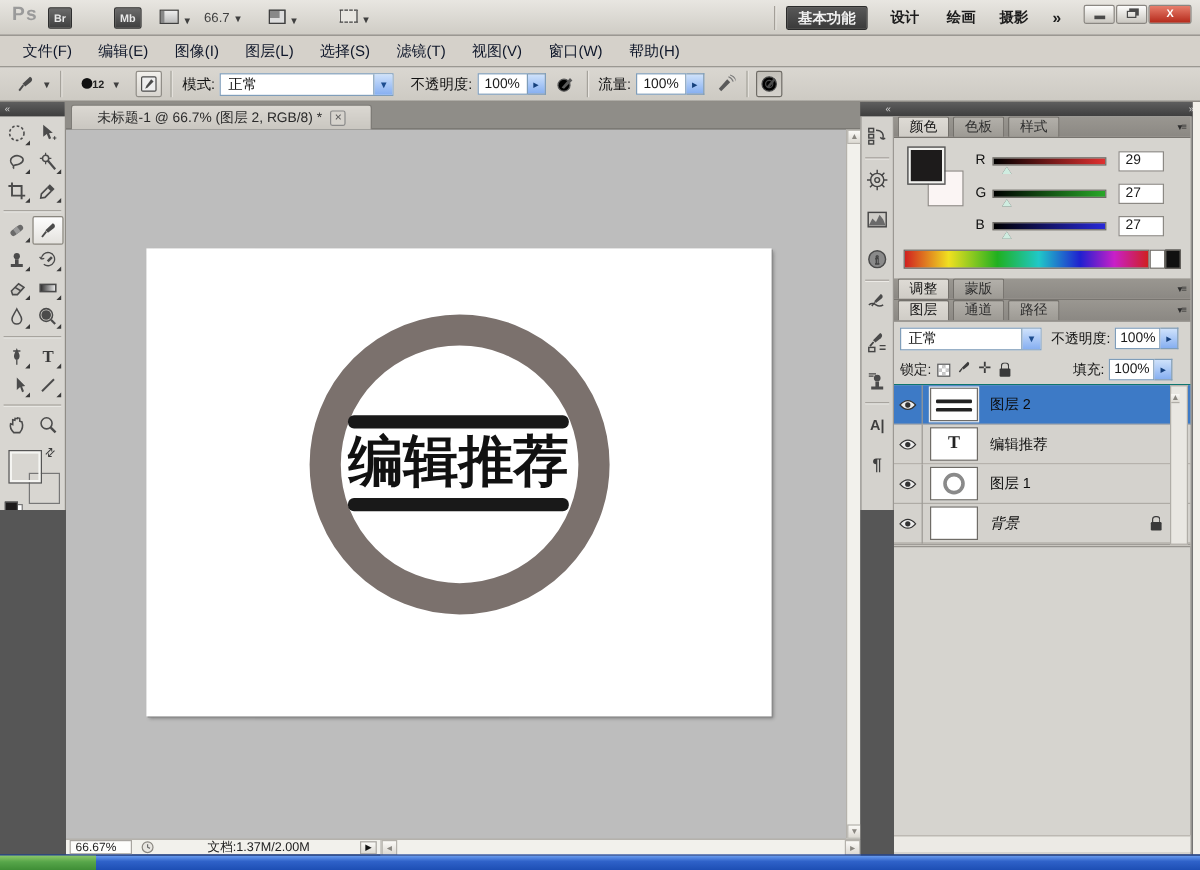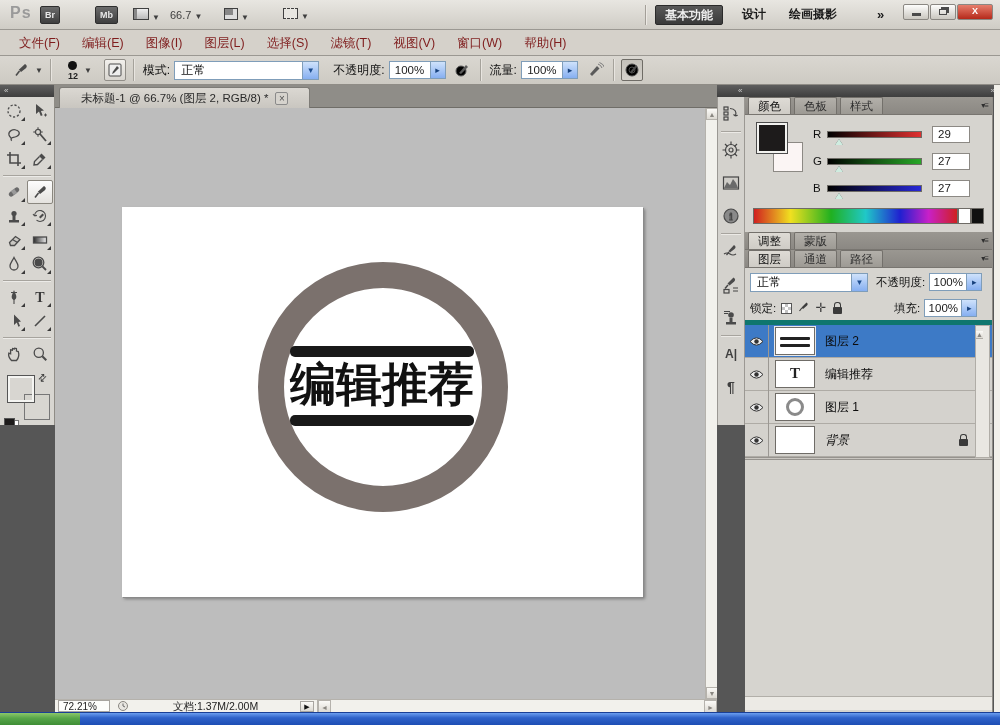--- a/index.html
+++ b/index.html
@@ -16,36 +16,36 @@
   .tb-caret { color:#3f3f3f; font-size:8px; margin-left:3px; }
   .tb-sep { position:absolute; top:5px; width:1px; height:20px; background:#a39f98; box-shadow:1px 0 0 #ece9e4; }
   .ws-btn { position:absolute; top:5px; height:20px; line-height:19px; padding:0 9px; font-size:12px; font-weight:bold; color:#1c1c1c; }
   .ws-btn.active { background:linear-gradient(#585858,#3a3a3a); border:1px solid #2a2a2a; border-radius:2px; color:#f0f0f0; }
   .win-ctl { position:absolute; top:4px; height:16px; border:1px solid #8a8782; border-radius:2px; background:linear-gradient(#fdfdfc,#cac7c0); text-align:center; line-height:13px; font-size:9px; color:#3a3a3a; }
   .win-ctl.close { background:linear-gradient(#e77e6c,#b5291a); color:#fff; font-weight:bold; }
   .mini-rects { display:inline-block; width:8px; height:6px; border:1px solid #4a4a4a; box-shadow:2px -2px 0 -0px #4a4a4a; margin-top:4px; }
 
   
   .menubar { position:absolute; left:0; top:30px; width:1000px; height:26px; background:#d5d1ca; border-bottom:1px solid #9b9892; display:flex; align-items:center; padding-left:8px; gap:0; }
-  .menu-item { padding:0 11px; font-size:12.5px; color:#7f1d1d; height:22px; line-height:22px; }
+  .menu-item { padding:0 11px; font-size:12.5px; color:#0f172a; height:22px; line-height:22px; }
 
   
   .optionsbar { position:absolute; left:0; top:56px; width:1000px; height:29px; background:linear-gradient(#dad7d1,#cdcac3); border-bottom:1px solid #8f8c86; display:flex; align-items:center; }
   .ob-sep { width:1px; height:22px; background:#a5a29b; box-shadow:1px 0 0 #e8e5e0; margin:0 7px; }
   .ob-label { font-size:12px; color:#111; margin:0 4px 0 2px; }
   .combo { display:flex; height:19px; border:1px solid #7f9db9; background:#fff;font-family:Liberation Serif, serif; }
   .combo .val { padding:0 6px; line-height:17px; font-size:12px; color:#111; }
   .combo .drop { width:16px; background:linear-gradient(#cfe2fb,#86aff1); border-left:1px solid #7f9db9; color:#1d4d8f; font-size:8px; text-align:center; line-height:17px; }
   .spinfield { display:flex; height:18px; }
   .spinfield .val { width:42px; background:#fff; border:1px solid #7f9db9; font-size:11.5px; text-align:center; line-height:16px; }
   .spinfield .arr { width:15px; background:linear-gradient(#cfe2fb,#86aff1); border:1px solid #7f9db9; border-left:none; color:#16407c; font-size:9px; text-align:center; line-height:16px; }
   .ob-tool { width:22px; height:22px; display:flex; align-items:center; justify-content:center; }
   .ob-box { width:22px; height:22px; border:1px solid #918e88; border-radius:2px; background:linear-gradient(#f2f0ec,#d8d5cf); display:flex; align-items:center; justify-content:center; }
   .ob-box.pressed { background:linear-gradient(#c4c1ba,#d5d2cc); border-color:#6f6c66; }
-  .brushsize { display:flex; flex-direction:column; align-items:center; line-height:8px; margin-left:10px;font-weight:bold; }
+  .brushsize { display:flex; flex-direction:row; align-items:center; line-height:8px; margin-left:10px;font-weight:bold; }
   .brushsize .dot { width:9px; height:9px; border-radius:50%; background:#111; margin-bottom:2px; }
   .brushsize .num { font-size:9px; color:#222; }
 
   
   .toolbox { position:absolute; left:0; top:85px; width:55px; height:340px; background:#d8d6d1; border-right:1px solid #8f8c86; }
   .toolbox-head { height:12px; background:linear-gradient(#5e5e5e,#3e3e3e); color:#cfcfcf; font-size:8px; line-height:11px; padding-left:4px; }
   .tool-grid { display:flex; flex-wrap:wrap; padding:2px 1px; }
   .tool { position:relative; width:26px; height:24px; display:flex; align-items:center; justify-content:center; }
   .tool.flyout::after { content:""; position:absolute; right:2px; bottom:2px; border-left:4px solid transparent; border-bottom:4px solid #3a3a3a; }
   .tool.selected { background:linear-gradient(#fdfdfd,#e4e2de); border:1px solid #8a877f; border-radius:2px; }
@@ -112,21 +112,21 @@
 
   
   .lp-blendrow { height:28px; display:flex; align-items:center; padding-left:5px; position:relative; }
   .lp-lockrow { height:24px; display:flex; align-items:center; padding-left:5px; position:relative; font-size:11.5px; }
   .lock-ico { margin-left:5px; color:#3c3c3c; font-size:11px; }
   .checker8 { background-color:#fff; background-image:linear-gradient(45deg,#bdbdbd 25%,transparent 25%,transparent 75%,#bdbdbd 75%),linear-gradient(45deg,#bdbdbd 25%,transparent 25%,transparent 75%,#bdbdbd 75%); background-size:8px 8px; background-position:0 0,4px 4px; }
   .checker6 { background-color:#fff; background-image:linear-gradient(45deg,#c4c4c4 25%,transparent 25%,transparent 75%,#c4c4c4 75%),linear-gradient(45deg,#c4c4c4 25%,transparent 25%,transparent 75%,#c4c4c4 75%); background-size:6px 6px; background-position:0 0,3px 3px; }
   .lock-sq { width:11px; height:11px; border:1px solid #555; margin-left:5px; }
   .css-lock { position:relative; width:9px; height:7px; background:#3a3a3a; border-radius:1px; margin-left:7px; margin-top:4px; }
   .css-lock::before { content:""; position:absolute; left:1px; top:-5px; width:5px; height:5px; border:1.5px solid #3a3a3a; border-bottom:none; border-radius:3px 3px 0 0; }
-  .layer-list { position:relative; border-top:5px solid #0f766e; }
+  .layer-list { position:relative; border-top:1px solid #0f766e; }
   .layer-row { height:33px; display:flex; align-items:center; border-bottom:1px solid #aeaba5; background:#d4d2cd; position:relative; }
   .layer-row.selected { background:#3d7ac6; }
   .eye-cell { width:24px; height:33px; display:flex; align-items:center; justify-content:center; border-right:1px solid #9b9893; }
   .thumb { width:40px; height:28px; border:1px solid #6f6c67; background:#fff; margin-left:6px; position:relative; overflow:hidden; }
   .thumb.sel { outline:1px solid #e8e8e8; }
   .thumb .tbar { position:absolute; left:4px; width:30px; height:3px; background:#222; border-radius:1px; }
   .thumb .tring { position:absolute; left:10px; top:4px; width:18px; height:18px; border:3px solid #8a8a8a; border-radius:50%; }
   .thumb .tT { position:absolute; width:100%; text-align:center; top:4px; font-size:15px; font-weight:bold; color:#222; font-family:"Liberation Serif","DejaVu Serif",serif; }
   .layer-name { margin-left:10px; font-size:12px; color:#0c0c0c; }
   .layer-name.italic { font-style:italic; }
@@ -150,21 +150,21 @@
     <span class="tb-btn" style="left:40px;">Br</span>
     <span class="tb-btn" style="left:95px;">Mb</span>
     <span class="tb-icon" style="left:133px;top:8px;"><span style="display:inline-block;width:16px;height:12px;border:1px solid #3f3f3f;background:linear-gradient(#eee,#bbb);box-shadow:inset 3px 0 0 #888;"></span><span class="tb-caret">▼</span></span>
     <span class="tb-icon" style="left:170px;top:9px;font-size:11px;"><span>66.7</span><span class="tb-caret">▼</span></span>
     <span class="tb-icon" style="left:224px;top:8px;"><span style="display:inline-block;width:14px;height:12px;border:1px solid #3f3f3f;background:#888;box-shadow:inset -4px -4px 0 #ddd;"></span><span class="tb-caret">▼</span></span>
     <span class="tb-icon" style="left:283px;top:8px;"><span style="display:inline-block;width:15px;height:11px;border:1px solid #3f3f3f;border-style:dashed solid;background:#e8e6e1;"></span><span class="tb-caret">▼</span></span>
     <span class="tb-sep" style="left:645px;"></span>
     <span class="ws-btn active" style="left:655px;">基本功能</span>
     <span class="ws-btn" style="left:733px;">设计</span>
     <span class="ws-btn" style="left:780px;">绘画</span>
-    <span class="ws-btn" style="left:804px;">摄影</span>
+    <span class="ws-btn" style="left:824px;">摄影</span>
     <span class="ws-btn" style="left:868px;font-size:13px;">»</span>
     <span class="win-ctl" style="left:903px;width:26px;"><span style="display:inline-block;width:9px;height:3px;background:#4a4a4a;margin-top:8px;"></span></span>
     <span class="win-ctl" style="left:930px;width:26px;"><span class="mini-rects"></span></span>
     <span class="win-ctl close" style="left:957px;width:36px;">X</span>
   </div>
 
   <div class="menubar">
     <span class="menu-item">文件(F)</span>
     <span class="menu-item">编辑(E)</span>
     <span class="menu-item">图像(I)</span>
@@ -394,21 +394,21 @@
       <div class="badge-text">编辑推荐</div>
     </div>
   </div>
 
   <div class="vscroll">
     <span class="arr" style="top:0;">▲</span>
     <span class="arr" style="bottom:0;">▼</span>
   </div>
 
   <div class="statusbar">
-    <span class="zoom-box">72.21%</span>
+    <span class="zoom-box">66.67%</span>
     <svg width="12" height="12" viewBox="0 0 12 12" style="position:absolute;left:62px;top:0;">
         <circle cx="6" cy="6" r="4.5" fill="#e8e6e1" stroke="#8a8781"></circle>
         <path d="M6 3.5 V6 L8 7" stroke="#6a6a6a" fill="none"></path>
       </svg>
     <span class="status-doc">文档:1.37M/2.00M</span>
     <span class="status-play">▶</span>
     <div class="hscroll">
       <span class="arr" style="left:0;">◄</span>
       <span class="arr" style="right:0;">►</span>
     </div>

